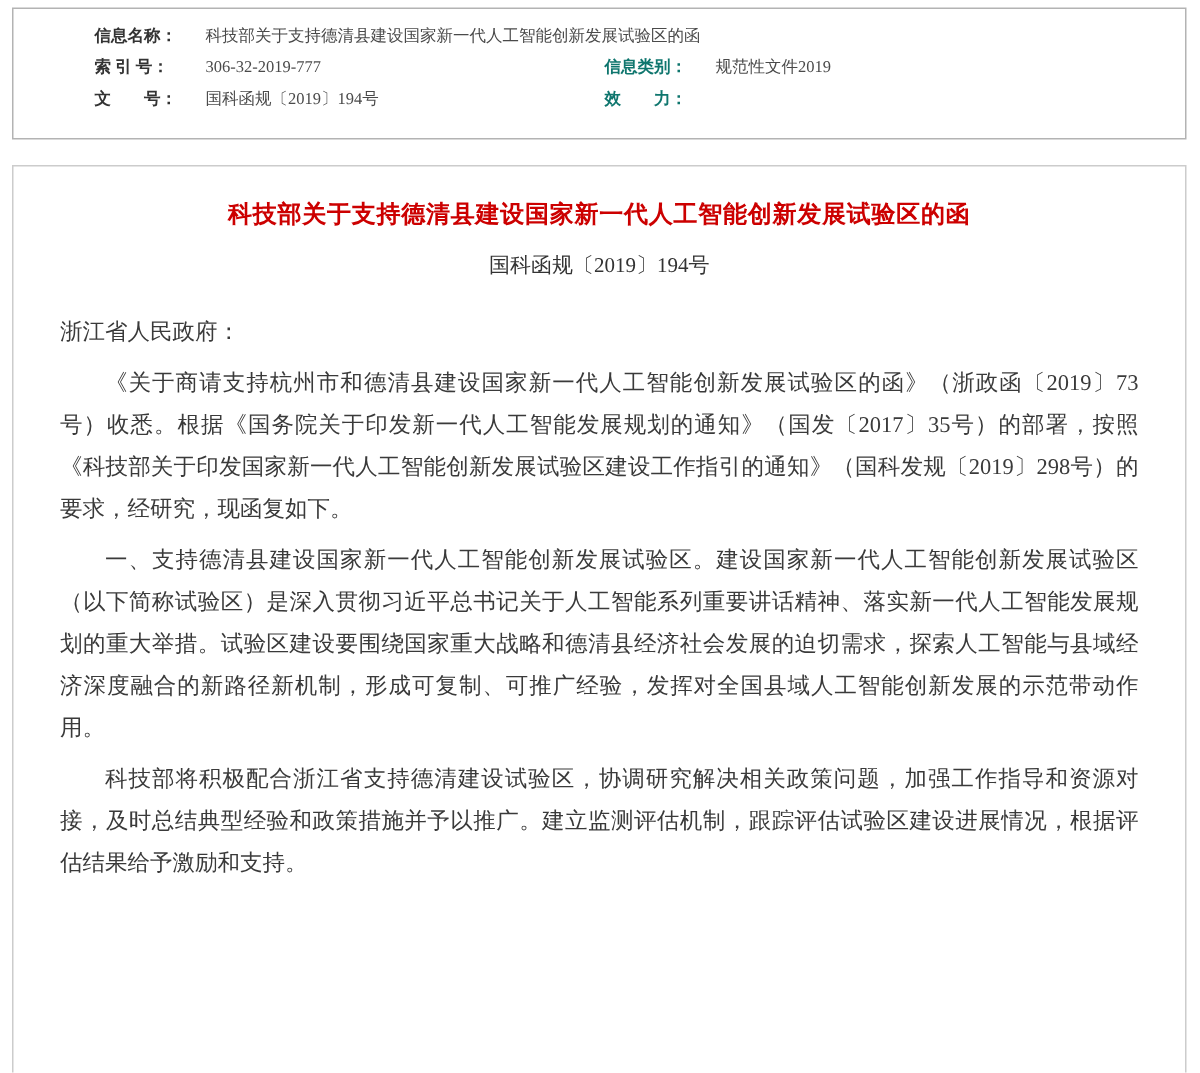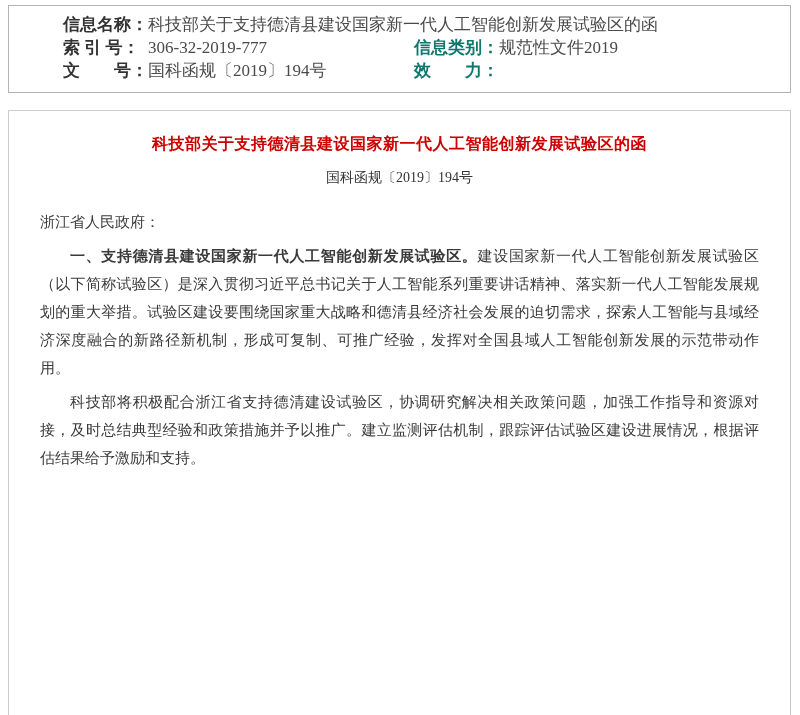--- a/index.html
+++ b/index.html
@@ -16,21 +16,21 @@
   .meta-box {
     position: absolute;
     left: 8px; top: 5px;
     width: 783px; height: 88px;
     border: 1px solid #b3b3b3;
     background: #ffffff;
   }
   .meta-table {
     margin: 7px 0 0 54px;
     border-collapse: collapse;
-    font-size: 17px;
+    font-size: 11px;
     color: #4a4a4a;
   }
   .meta-table td {
     padding: 0;
     height: 21px;
     vertical-align: middle;
     white-space: pre;
   }
   .meta-table td.lbl {
     font-weight: bold;
@@ -70,21 +70,21 @@
     font-size: 15px;
     color: #3a3a3a;
     line-height: 28px;
     text-align: justify;
   }
   .salutation { margin-top: 20px; }
   p.para {
     margin: 6px 0 0 0;
     text-indent: 2em;
   }
-  p.para .lead { font-weight: bold; }
+  p.para .lead { font-weight: normal; }
 </style>
 </head>
 <body>
 
 <div class="page">
 
   <div class="meta-box">
     <table class="meta-table">
       <tbody>
           <tr>
@@ -107,20 +107,21 @@
       </table>
   </div>
 
   <div class="doc-box">
     <h1 class="doc-title">科技部关于支持德清县建设国家新一代人工智能创新发展试验区的函</h1>
     <div class="doc-number">国科函规〔2019〕194号</div>
 
     <div class="doc-text">
       <div class="salutation">浙江省人民政府：</div>
 
+      <p class="para"><span class="lead"></span><span>《关于商请支持杭州市和德清县建设国家新一代人工智能创新发展试验区的函》（浙政函〔2019〕73号）收悉。根据《国务院关于印发新一代人工智能发展规划的通知》（国发〔2017〕35号）的部署，按照《科技部关于印发国家新一代人工智能创新发展试验区建设工作指引的通知》（国科发规〔2019〕298号）的要求，经研究，现函复如下。</span></p>
 
       <p class="para"><span class="lead">一、支持德清县建设国家新一代人工智能创新发展试验区。</span><span>建设国家新一代人工智能创新发展试验区（以下简称试验区）是深入贯彻习近平总书记关于人工智能系列重要讲话精神、落实新一代人工智能发展规划的重大举措。试验区建设要围绕国家重大战略和德清县经济社会发展的迫切需求，探索人工智能与县域经济深度融合的新路径新机制，形成可复制、可推广经验，发挥对全国县域人工智能创新发展的示范带动作用。</span></p>
 
 
 
       <p class="para"><span class="lead"></span><span>科技部将积极配合浙江省支持德清建设试验区，协调研究解决相关政策问题，加强工作指导和资源对接，及时总结典型经验和政策措施并予以推广。建立监测评估机制，跟踪评估试验区建设进展情况，根据评估结果给予激励和支持。</span></p>
     </div>
   </div>
 
 </div>

